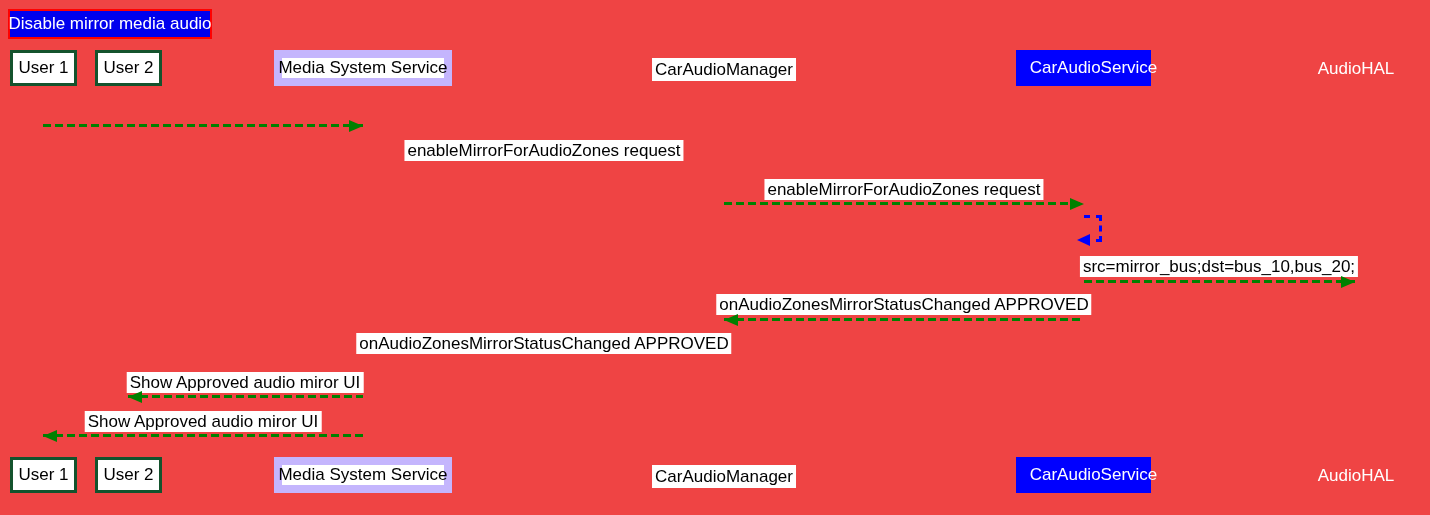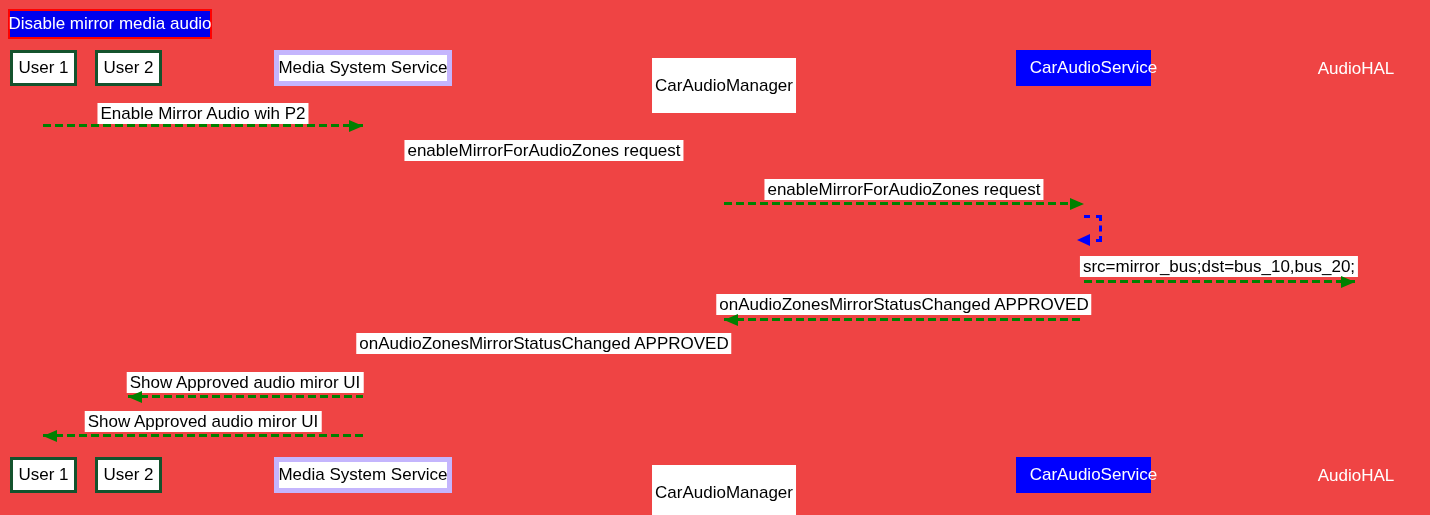--- a/index.html
+++ b/index.html
@@ -27,29 +27,29 @@
     position: absolute;
     box-sizing: border-box;
     height: 36px;
     background: #ffffff;
     color: #000000;
     font-size: 17px;
     display: flex; align-items: center; justify-content: center;
     white-space: nowrap;
   }
   .red-border   { border: 3px solid #14532d; }
-  .green-border { border: 5px solid #c4b5fd; }
+  .green-border { border: 8px solid #c4b5fd; }
   .blue-fill    { background: #0000ff; color: #ffffff; border: none; padding-left: 20px; }
   .white-tag {
     position: absolute;
     background: #ffffff;
     color: #000000;
     font-size: 17px;
     line-height: 21px;
-    padding: 17px 3px;
+    padding: 1px 3px;
     transform: translateX(-50%);
     white-space: nowrap;
   }
   .plain-name {
     position: absolute;
     color: #ffffff;
     font-size: 17px;
     transform: translateX(-50%);
     white-space: nowrap;
   }
@@ -95,21 +95,20 @@
 
   <div class="title-box">Disable mirror media audio</div>
 
   <div class="pbox red-border" style="left:10px;  top:50px; width:67px;">User 1</div>
   <div class="pbox red-border" style="left:95px;  top:50px; width:67px;">User 2</div>
   <div class="pbox green-border" style="left:274px; top:50px; width:178px;">Media System Service</div>
   <div class="white-tag" style="left:724px; top:58px;">CarAudioManager</div>
   <div class="pbox blue-fill" style="left:1016px;top:50px; width:135px;">CarAudioService</div>
   <div class="plain-name" style="left:1356px;top:59px;">AudioHAL</div>
 
-  <div class="msg-label" style="left:203px; top:103px;">Enable Mirror Audio wih P2</div>
   <div class="arrow-line" style="left:43px; top:124px; width:320px;"></div>
   <div class="head head-right" style="left:349px; top:120px;"></div>
 
   <div class="msg-label" style="left:544px; top:140px;">enableMirrorForAudioZones request</div>
 
   <div class="msg-label" style="left:904px; top:179px;">enableMirrorForAudioZones request</div>
   <div class="arrow-line" style="left:724px; top:202px; width:360px;"></div>
   <div class="head head-right" style="left:1070px; top:198px;"></div>
 
   <div class="self-loop"></div>

